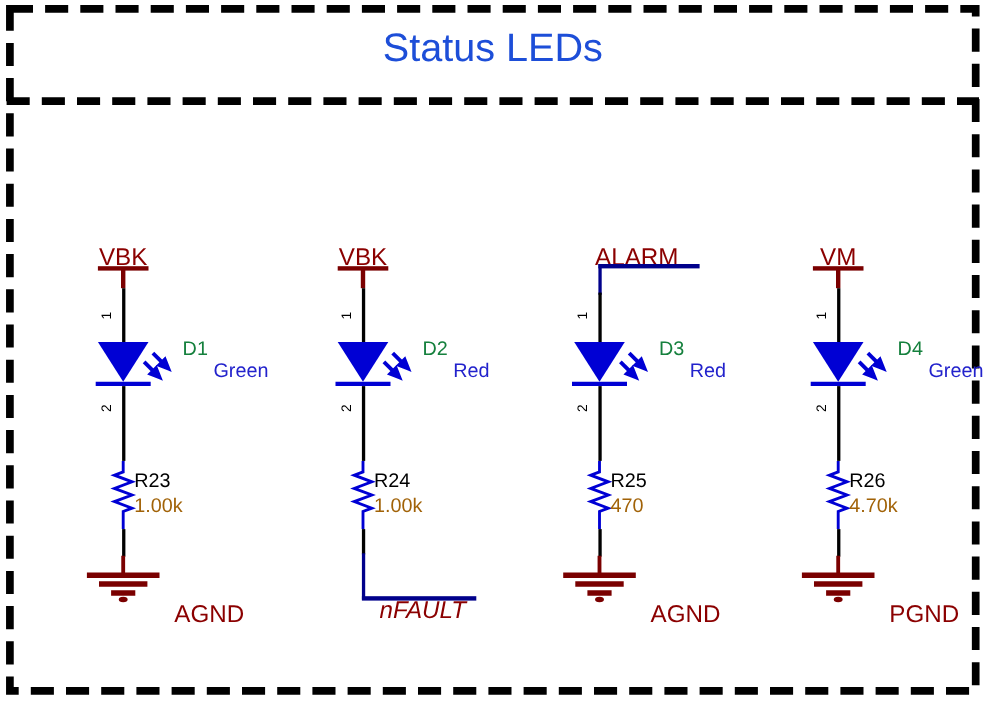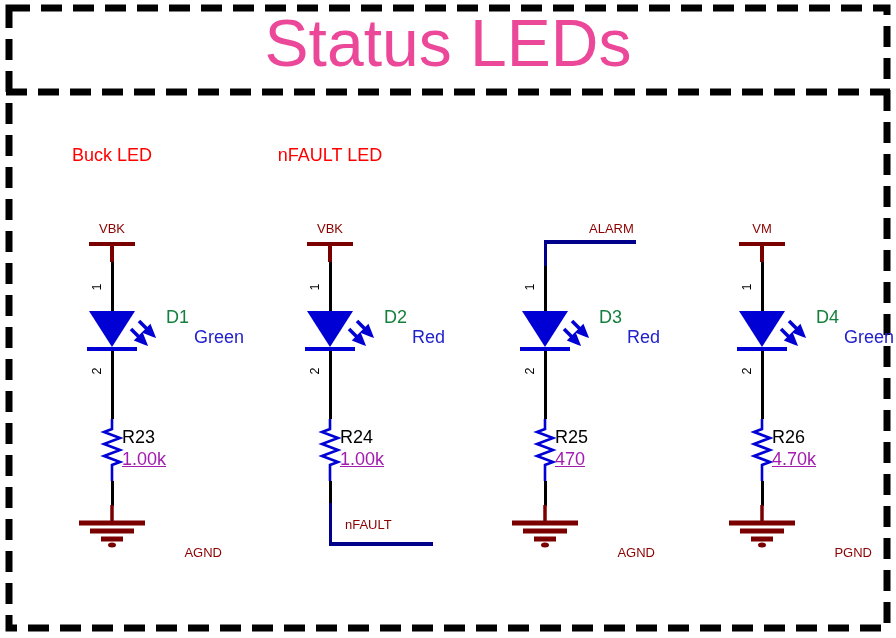--- a/index.html
+++ b/index.html
@@ -3,71 +3,70 @@
 <meta charset="utf-8">
 <style>
   html,body { margin:0; padding:0; background:#fff; }
   .stage {
     position:relative; width:896px; height:638px; background:#ffffff;
     font-family:"Liberation Sans", sans-serif; overflow:hidden;
   }
   .borders-svg { position:absolute; left:0; top:0; width:896px; height:638px; }
   .page-title {
     position:absolute; top:15px; left:0; width:100%; text-align:center;
-    font-size:66px; line-height:56px; color:#ec4899;
+    font-size:36px; line-height:56px; color:#1d4ed8;
   }
   
   .col { position:absolute; top:140px; width:220px; height:490px; }
   .c-title { position:absolute; top:5px; left:0; width:220px; text-align:center;
              color:#FF0000; font-size:18px; }
-  .net-label { position:absolute; color:#8B0000; font-size:13px; }
+  .net-label { position:absolute; color:#8B0000; font-size:22px; }
   .p-label { top:81px; left:0; width:220px; text-align:center; }
   .p-bar  { position:absolute; top:102px; left:87px;  width:46px; height:4px; background:#7A0000; }
   .p-stem { position:absolute; top:104px; left:108px; width:4px;  height:18px; background:#7A0000; }
   .wire  { position:absolute; left:108.5px; width:3px; background:#000; }
   .w-top       { top:122px; height:50px; }
   .w-top-short { top:126px; height:46px; }
   .w-mid       { top:211px; height:68px; }
   .w-bot       { top:341px; height:25px; }
   .w-bot2      { top:341px; height:23px; }
   .nwire { position:absolute; background:#00008B; }
   .n-vwire-top { top:100px; left:108.5px; width:3.5px; height:28px; }
   .n-hwire-top { top:100px; left:108.5px; width:92px;  height:3.5px; }
   .n-vwire-bot { top:363px; left:108.5px; width:3.5px; height:42px; }
   .n-hwire-bot { top:402px; left:108.5px; width:104px; height:3.5px; }
-  .n-label-top { top:81px;  left:106px;margin-left:48px; }
-  .n-label-bot { top:377px; left:125px; }
+  .n-label-top { top:81px;  left:106px; }
+  .n-label-bot { top:402px; left:125px;font-style:italic; }
   .pin { position:absolute; left:86px; width:18px; height:14px; font-size:12.5px;
          color:#000; text-align:center; transform:rotate(-90deg); }
   .pin1 { top:140px; }
   .pin2 { top:224px; }
   .led-svg { position:absolute; left:84px; top:169px; }
   .res-svg { position:absolute; left:98px; top:279px; }
   .gnd-svg { position:absolute; left:76px; top:365px; }
   .comp-label { position:absolute; font-size:18px; white-space:nowrap; }
   .d-label { left:164px; top:167px; color:#15803d; }
   .d-value { left:164px; top:187px; color:#2222CC;margin-left:28px; }
   .r-label { left:120px; top:287px; color:#000;text-align:right; }
-  .r-value { left:120px; top:309px; color:#a21caf;text-decoration:underline; }
+  .r-value { left:120px; top:309px; color:#a16207; }
   .gnd-label { top:405px; left:0; width:220px; text-align:right; }
 </style>
 </head>
 <body>
 
 <div class="stage">
 
   <svg class="borders-svg" width="896" height="638" viewBox="0 0 896 638">
     <rect x="9" y="8" width="878" height="620" fill="none" stroke="#000" stroke-width="7" stroke-dasharray="21 11"></rect>
     <line x1="6" y1="92" x2="890" y2="92" stroke="#000" stroke-width="7" stroke-dasharray="21 11"></line>
   </svg>
 
   <div class="page-title">Status LEDs</div>
 
   <div class="col" style="left:2px">
-    <div class="c-title">Buck LED</div>
     <div class="net-label p-label">VBK</div>
     <div class="p-bar"></div>
     <div class="p-stem"></div>
     <div class="wire w-top"></div>
     <div class="pin pin1">1</div>
     <svg class="led-svg" width="120" height="56" viewBox="0 0 120 56">
       <polygon points="3,2 49,2 26,38" fill="#0000D4"></polygon>
       <line x1="1" y1="40" x2="51" y2="40" stroke="#0000D4" stroke-width="4"></line>
       <g stroke="#0000D4" stroke-width="3.5" fill="#0000D4">
         <line x1="53" y1="12" x2="61" y2="20"></line>
@@ -90,21 +89,20 @@
       <line x1="34" y1="0" x2="34" y2="16" stroke="#7A0000" stroke-width="3.5"></line>
       <line x1="1" y1="18" x2="67" y2="18" stroke="#7A0000" stroke-width="5"></line>
       <line x1="12" y1="26" x2="56" y2="26" stroke="#7A0000" stroke-width="5"></line>
       <line x1="23" y1="34" x2="45" y2="34" stroke="#7A0000" stroke-width="5"></line>
       <ellipse cx="34" cy="40" rx="4" ry="2.5" fill="#7A0000"></ellipse>
     </svg>
     <div class="net-label gnd-label">AGND</div>
   </div>
 
   <div class="col" style="left:220px">
-    <div class="c-title">nFAULT LED</div>
     <div class="net-label p-label">VBK</div>
     <div class="p-bar"></div>
     <div class="p-stem"></div>
     <div class="wire w-top"></div>
     <div class="pin pin1">1</div>
     <svg class="led-svg" width="120" height="56" viewBox="0 0 120 56">
       <polygon points="3,2 49,2 26,38" fill="#0000D4"></polygon>
       <line x1="1" y1="40" x2="51" y2="40" stroke="#0000D4" stroke-width="4"></line>
       <g stroke="#0000D4" stroke-width="3.5" fill="#0000D4">
         <line x1="53" y1="12" x2="61" y2="20"></line>

